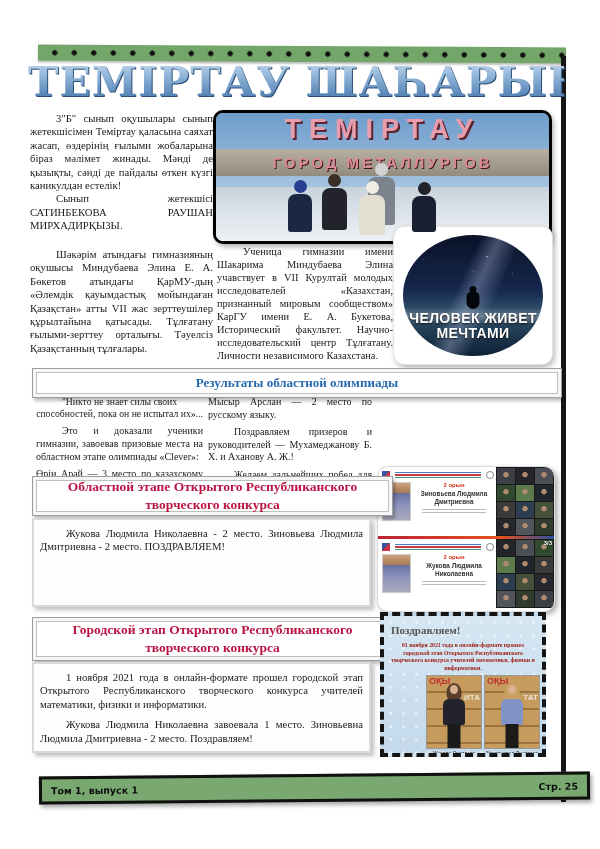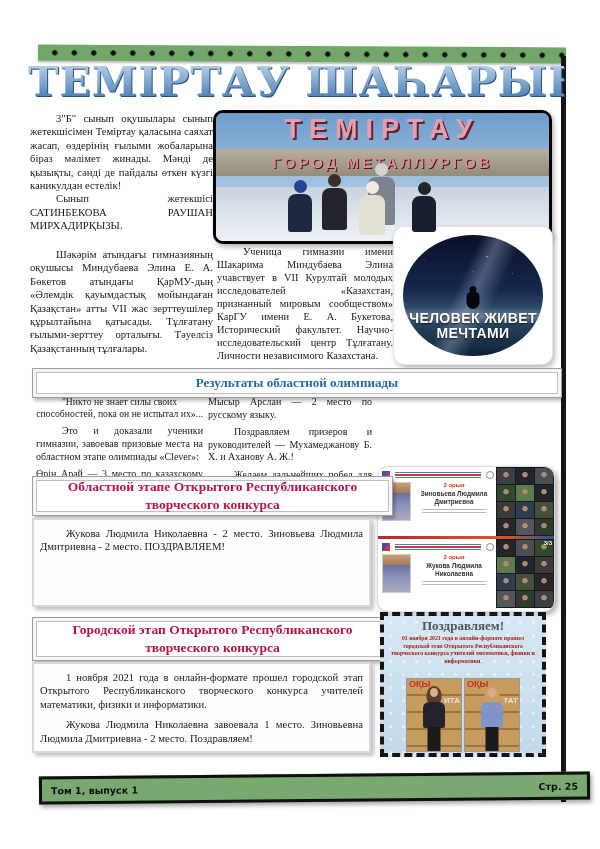--- a/index.html
+++ b/index.html
@@ -128,24 +128,24 @@
   .bb1{top:518px;height:89px;}
   .bb2{top:662px;height:91px;}
   .body-box p{margin:0 0 7px;}
 
   
   .poster{position:absolute;left:380px;top:612px;width:166px;height:145px;border:4px dashed #151515;
     background:
       radial-gradient(rgba(255,255,255,.55) 1px,rgba(255,255,255,0) 2px),
       linear-gradient(#d6e7f3,#c3d9ea);
     background-size:13px 13px,100% 100%;padding:2px 1px;box-sizing:border-box;overflow:hidden;}
-  .poster-title{text-align:center;font-size:13px;font-weight:bold;color:#555;margin:0;}
+  .poster-title{font-size:11px;font-weight:bold;color:#555;margin:6px;}
   .poster-body{text-align:center;font-size:5.8px;font-weight:bold;color:#a02018;line-height:1.3;
     margin:1px 4px 0;}
-  .poster-photos{display:flex;justify-content:center;margin-top:13px;}
+  .poster-photos{display:flex;justify-content:flex-end;margin-top:3px;}
   .pphoto{width:58px;text-align:center;}
   .pphoto-img{position:relative;width:54px;height:72px;margin:0 auto;border:1px solid #999;overflow:hidden;
     background:repeating-linear-gradient(180deg,#c79a5e 0 15px,#9a733e 15px 17px);}
   .shelf-a{position:absolute;top:0;left:2px;color:#c03030;font-weight:bold;font-size:9px;
     font-family:"Liberation Sans",sans-serif;}
   .shelf-b{position:absolute;top:17px;right:1px;color:#e9e3d7;font-weight:bold;font-size:8px;
     font-family:"Liberation Sans",sans-serif;}
   .w-hair{position:absolute;top:7px;left:50%;transform:translateX(-50%);width:15px;height:19px;
     border-radius:50% 50% 42% 42%;}
   .w-face{position:absolute;top:9px;left:50%;transform:translateX(-50%);width:8px;height:9px;

